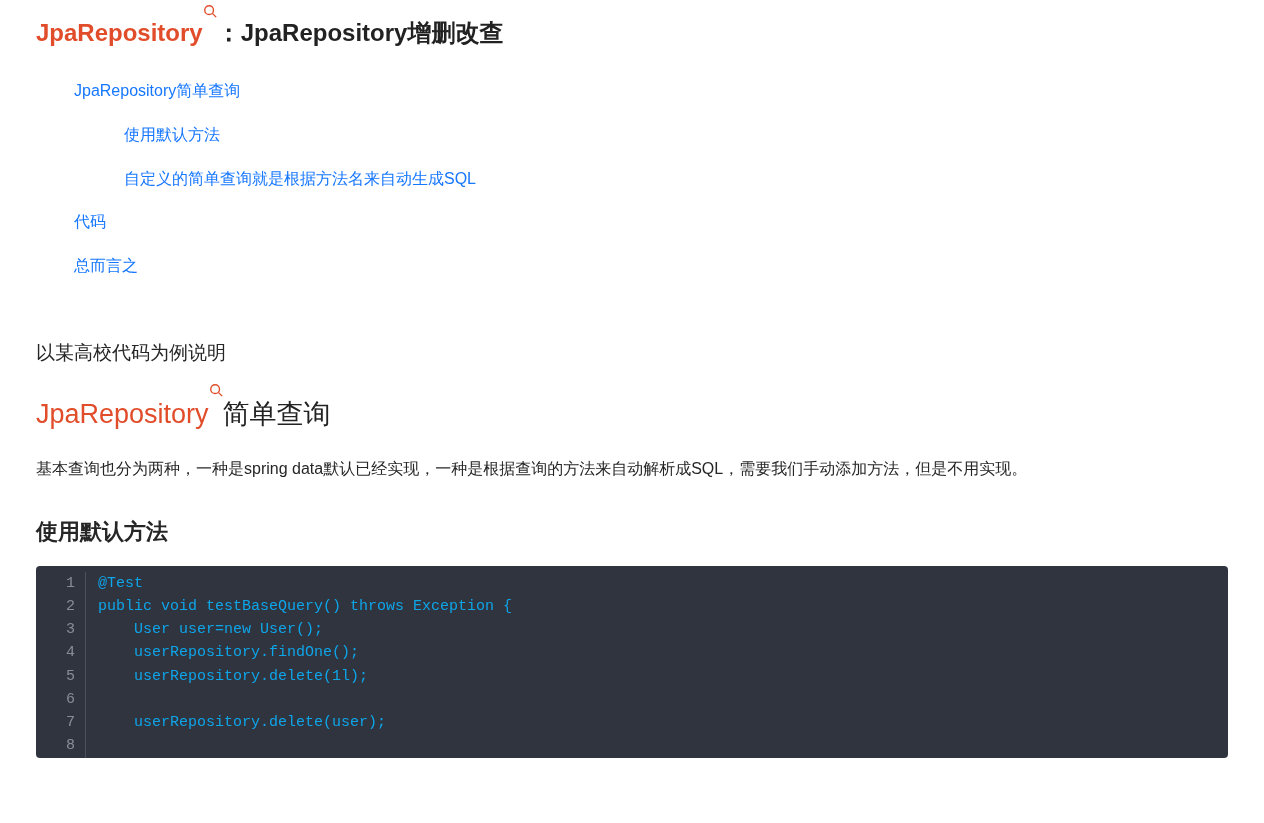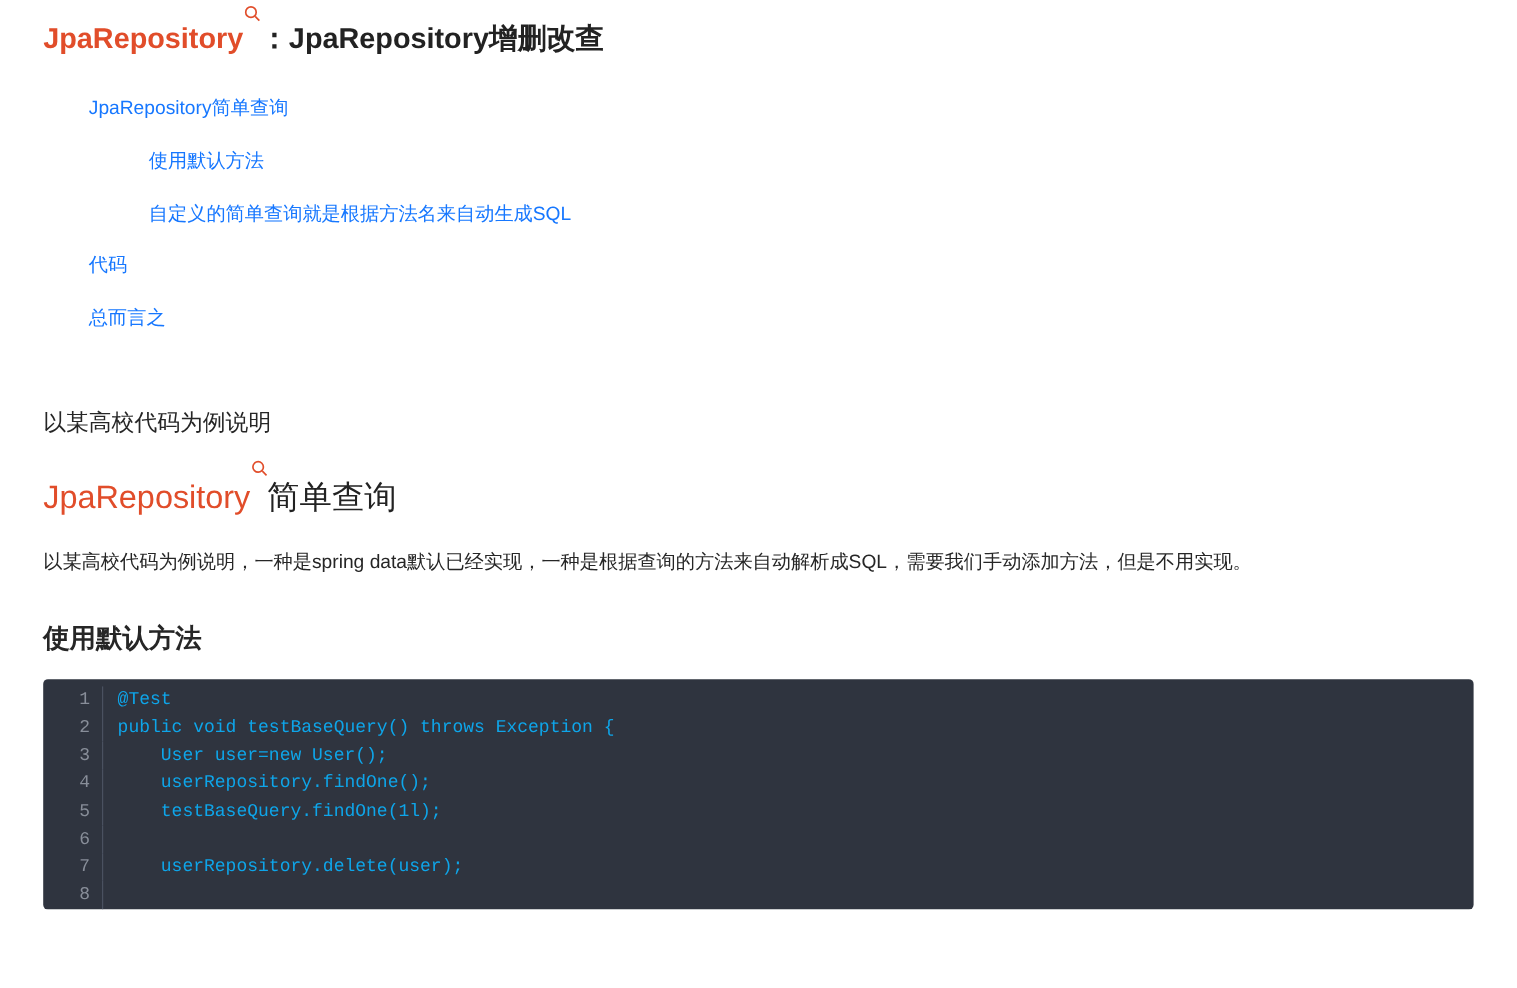--- a/index.html
+++ b/index.html
@@ -139,21 +139,21 @@
   <span class="kw">
     <span>JpaRepository</span><span class="super-mag-icon">
       <svg width="14" height="14" viewBox="0 0 16 16" fill="none" stroke="#e14d2a" stroke-width="1.6">
         <circle cx="7" cy="7" r="5"></circle>
         <line x1="11" y1="11" x2="15" y2="15"></line>
       </svg>
     </span>
   </span><span>简单查询</span>
 </h2>
 
-<p class="para">以某高校代码为例说明，一种是spring data默认已经实现，一种是根据查询的方法来自动解析成SQL，需要我们手动添加方法，但是不用实现。</p>
+<p class="para">基本查询也分为两种，一种是spring data默认已经实现，一种是根据查询的方法来自动解析成SQL，需要我们手动添加方法，但是不用实现。</p>
 
 <h3 class="section-h3">使用默认方法</h3>
 
 <div class="code-block">
   <div class="code-line">
       <span class="gutter">1</span>
       <span class="code">@Test</span>
     </div>
   <div class="code-line">
       <span class="gutter">2</span>
@@ -162,21 +162,21 @@
   <div class="code-line">
       <span class="gutter">3</span>
       <span class="code">    User user=new User();</span>
     </div>
   <div class="code-line">
       <span class="gutter">4</span>
       <span class="code">    userRepository.findOne();</span>
     </div>
   <div class="code-line">
       <span class="gutter">5</span>
-      <span class="code">    testBaseQuery.findOne(1l);</span>
+      <span class="code">    userRepository.delete(1l);</span>
     </div>
   <div class="code-line">
       <span class="gutter">6</span>
     </div>
   <div class="code-line">
       <span class="gutter">7</span>
       <span class="code">    userRepository.delete(user);</span>
     </div>
   <div class="code-line">
       <span class="gutter">8</span>

